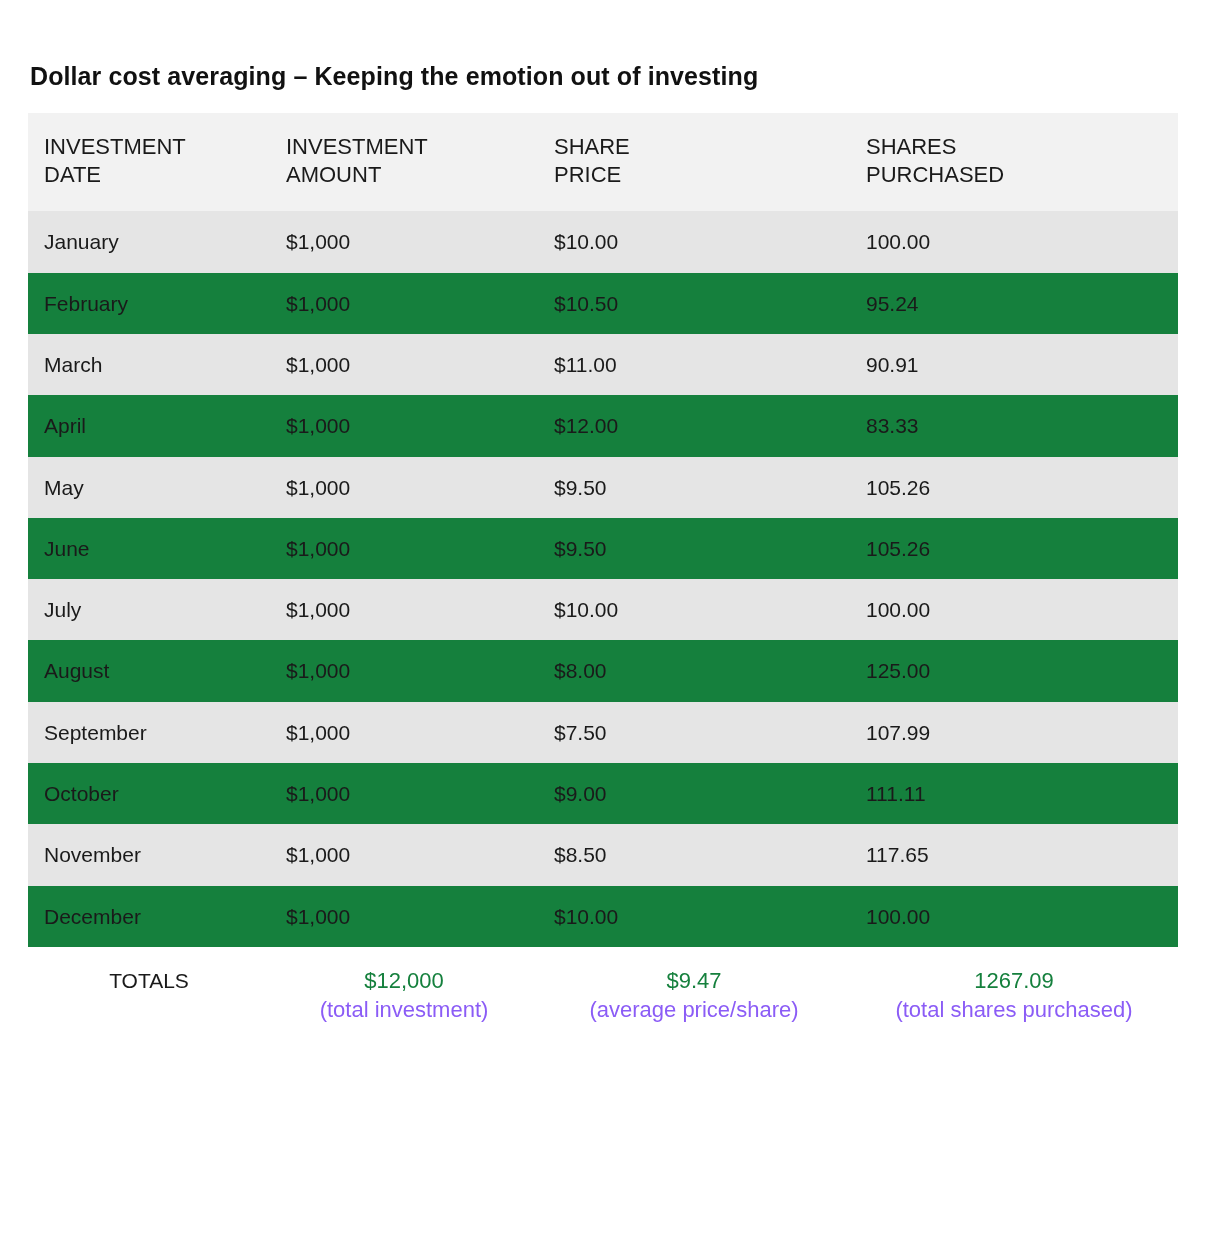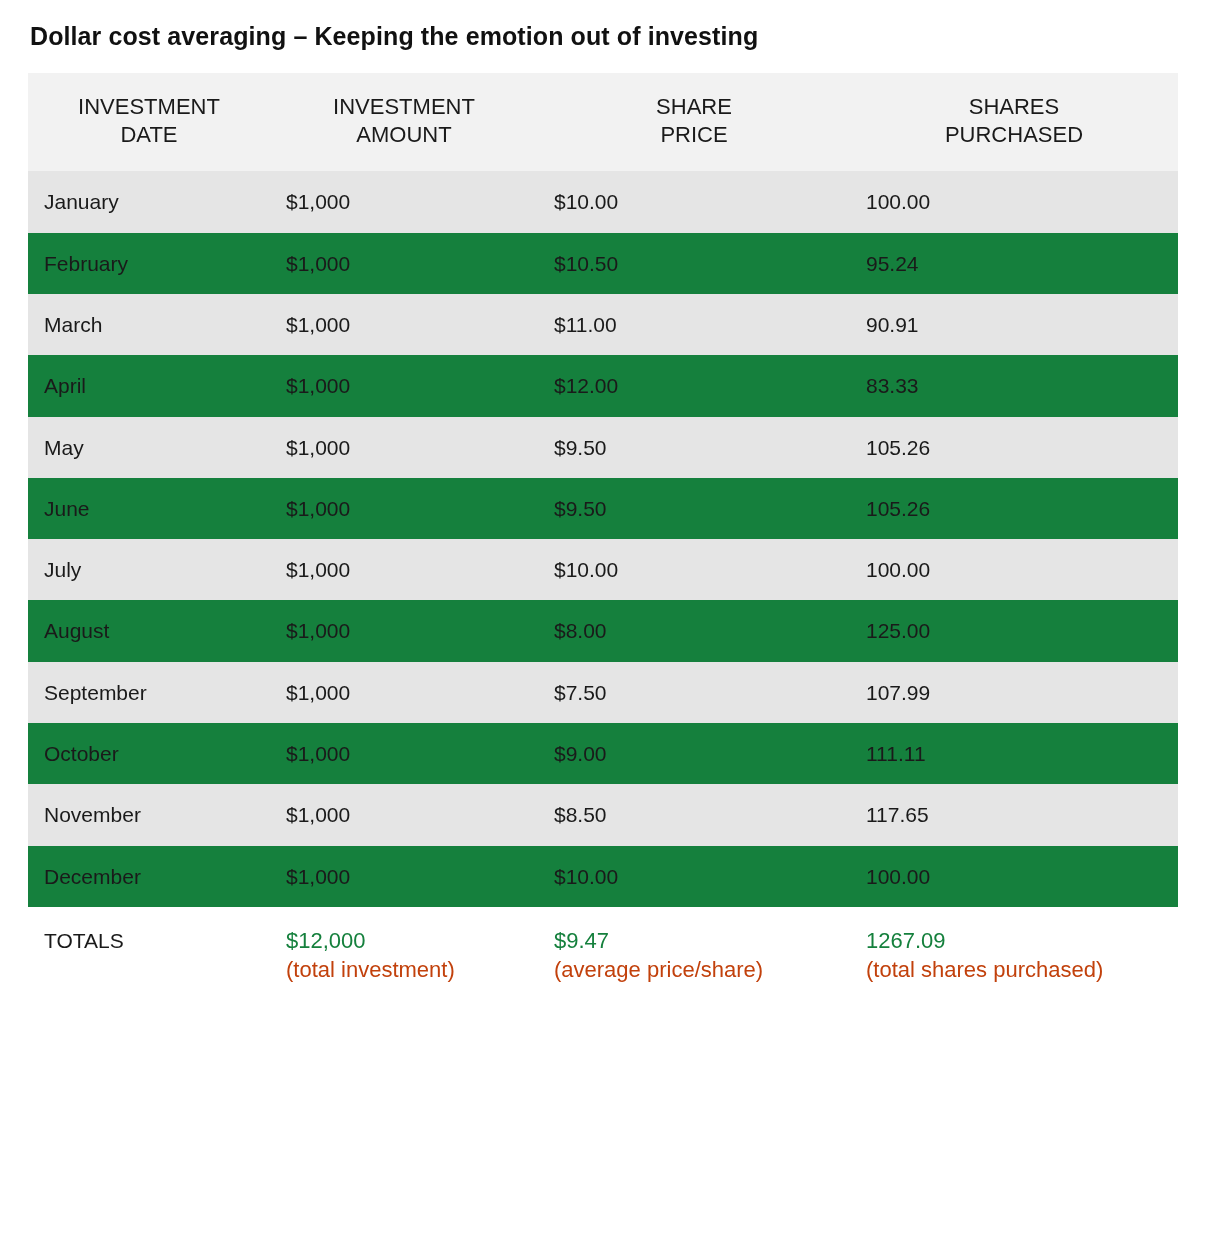--- a/index.html
+++ b/index.html
@@ -11,41 +11,42 @@
     width: 1208px;
     height: 1254px;
     font-family: "Liberation Sans", sans-serif;
     color: #1a1a1a;
     -webkit-font-smoothing: antialiased;
   }
   .page {
     box-sizing: border-box;
     width: 988px;
     padding: 22px 28px 0 28px;
+    margin-top: 40px;
   }
   .doc-title {
     font-size: 25px;
     font-weight: bold;
     color: #111111;
     letter-spacing: 0.1px;
     margin: 0 0 22px 2px;
   }
   table.dca {
     border-collapse: collapse;
     width: 1150px;
     table-layout: fixed;
   }
   table.dca col.c0 { width: 242px; }
   table.dca col.c1 { width: 268px; }
   table.dca col.c2 { width: 312px; }
   table.dca col.c3 { width: 328px; }
 
   thead th {
     background: #f2f2f2;
-    text-align: center;
+    text-align: left;
     font-weight: normal;
     font-size: 22px;
     color: #1a1a1a;
     padding: 20px 16px 22px 16px;
     vertical-align: top;
     line-height: 1.28;
   }
   tbody td {
     font-size: 21px;
     color: #1a1a1a;
@@ -54,30 +55,31 @@
     line-height: 1.3;
     background: #e5e5e5;
   }
   tbody tr.alt td {
     background: #15803d;
   }
   tbody tr.totals td {
     background: #ffffff;
     padding-top: 20px;
     padding-bottom: 10px;
+    text-align: center;
   }
   tbody tr.totals td .main {
     display: block;
     font-size: 22px;
     color: #15803d;
   }
   tbody tr.totals td .note {
     display: block;
     font-size: 22px;
-    color: #c2410c;
+    color: #8b5cf6;
     line-height: 1.32;
   }
   .hdr-line { display: block; }
 </style>
 </head>
 <body>
 
 <div class="page">
 
   <h1 class="doc-title">Dollar cost averaging – Keeping the emotion out of investing</h1>

